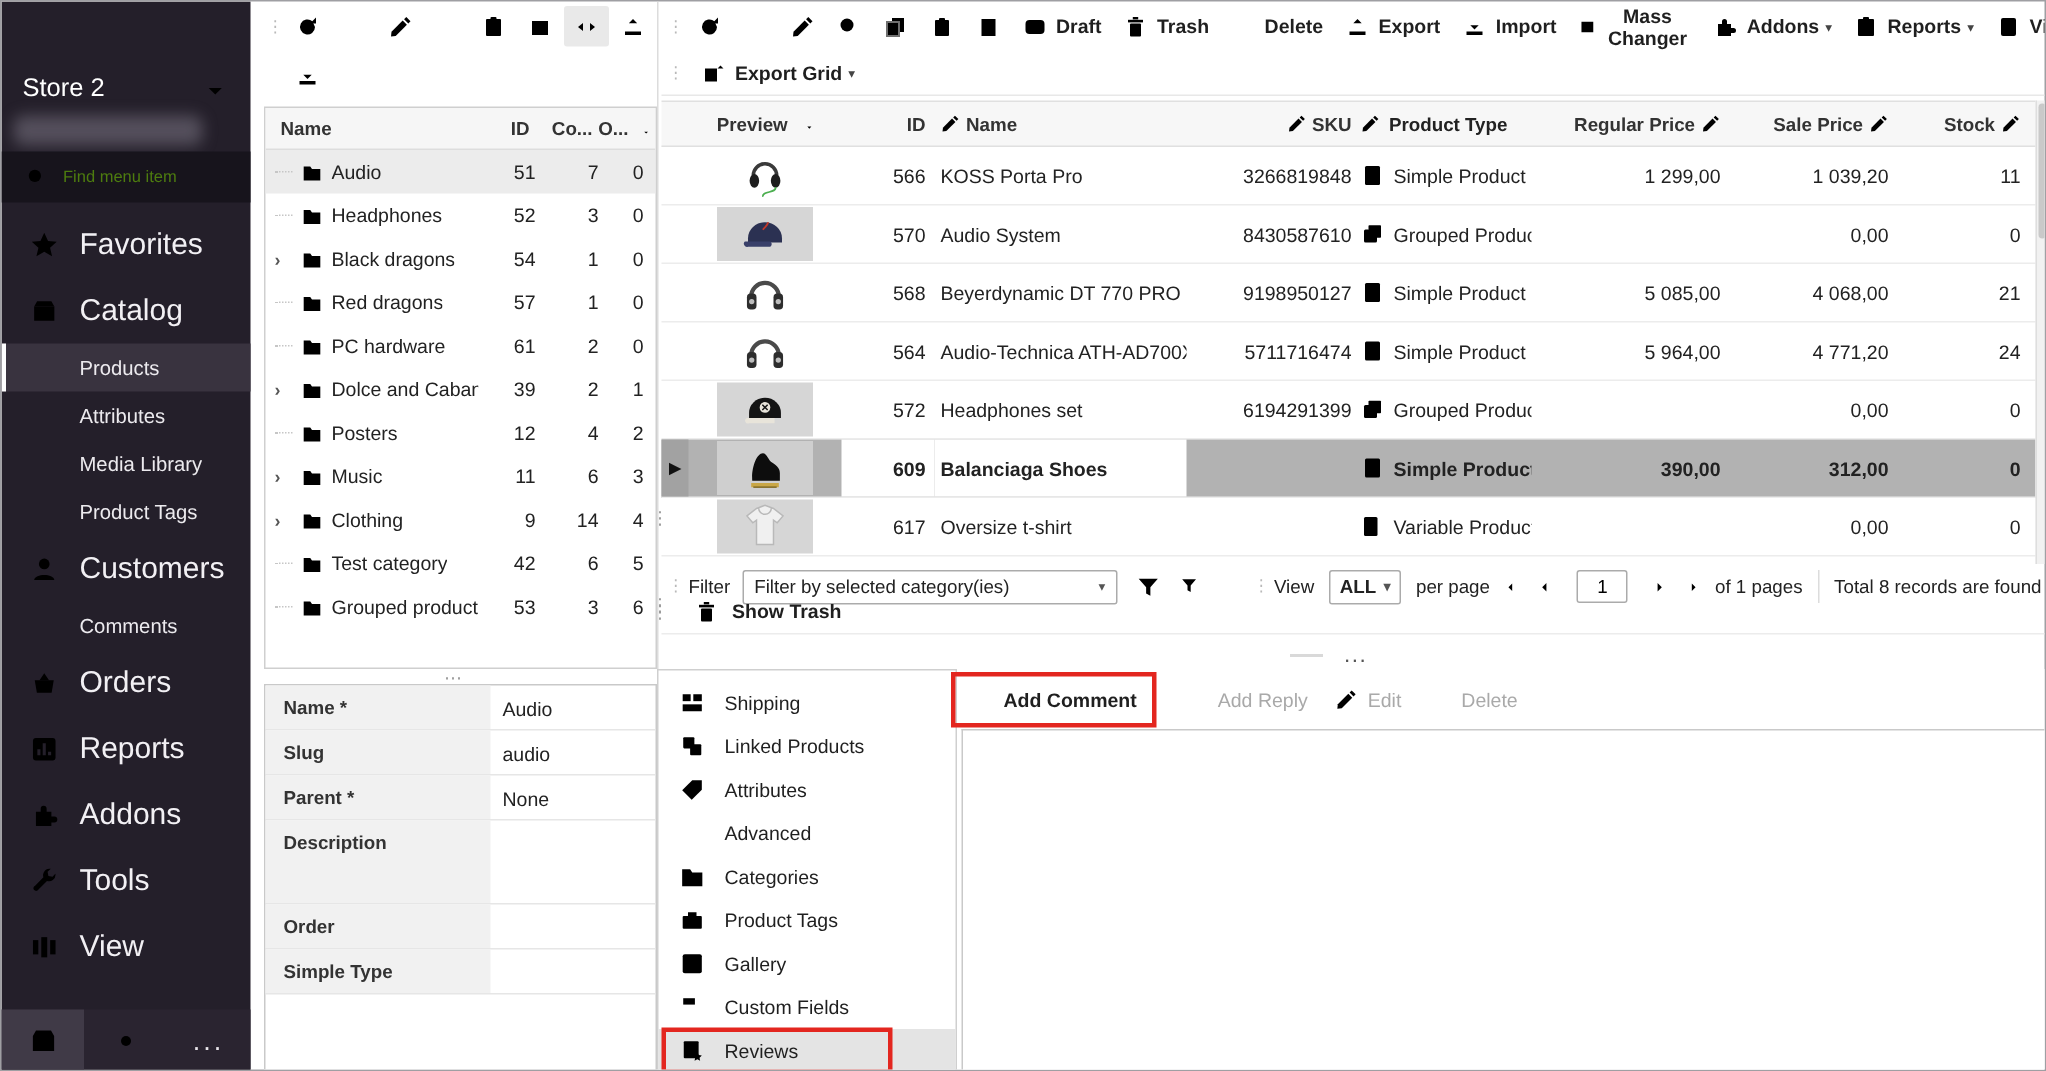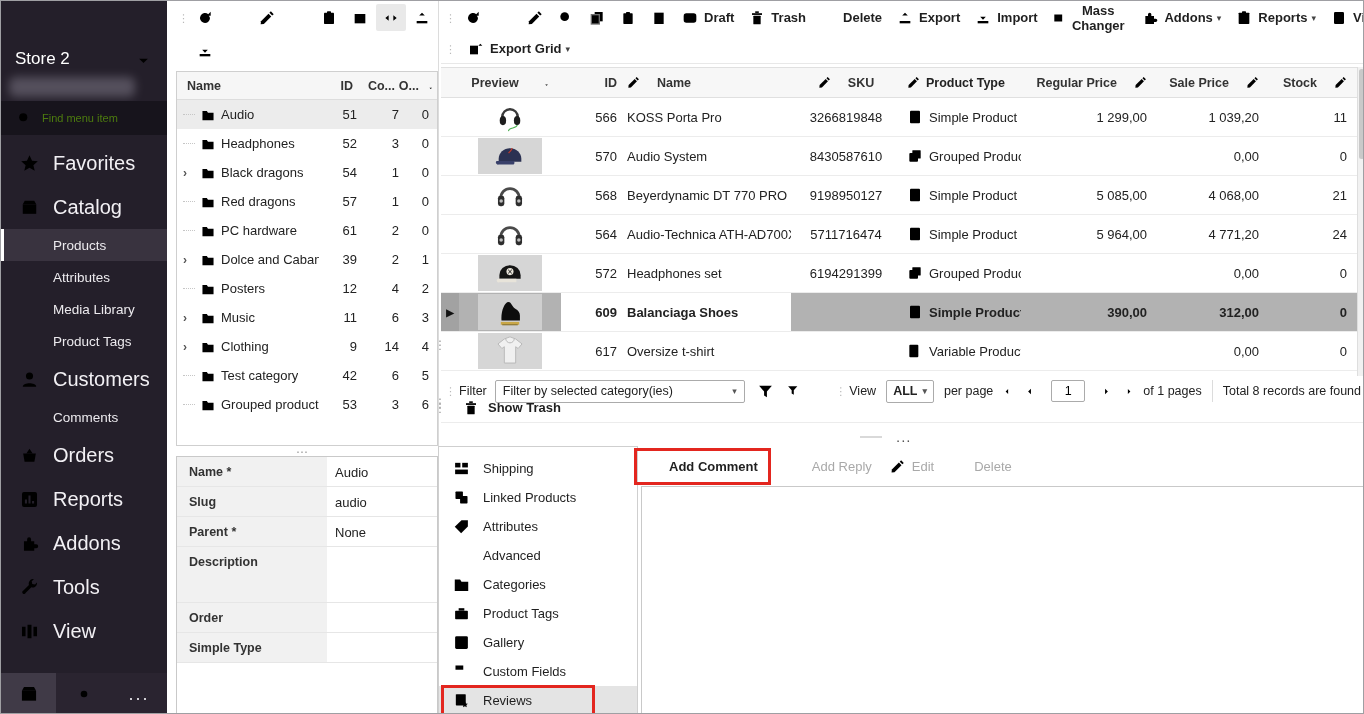--- a/index.html
+++ b/index.html
@@ -83,28 +83,28 @@
 
   
   .ptb1{position:absolute;left:440px;top:0;width:924px;height:33px;display:flex;align-items:center;gap:1px}
   .ptb2{position:absolute;left:440px;top:33px;width:924px;height:30px;display:flex;align-items:center;border-bottom:1px solid #e8e8e8}
   .ptb1 .handle-v,.ptb2 .handle-v{margin:0 6px 0 4px}
 
   
   .grid{position:absolute;left:440px;top:66px;width:916px;height:309px;border-top:1px solid #e0e0e0;background:#fff}
   .ghead{display:flex;height:30px;background:#f7f7f7;border-bottom:1px solid #e0e0e0;align-items:center;font-weight:600;font-size:12.5px;color:#333}
   .gh .pe{width:13px;height:13px;color:#8a8a8a;flex:none}
-  .gh{display:flex;align-items:center;gap:17px;overflow:hidden;white-space:nowrap}
+  .gh{display:flex;align-items:center;gap:4px;overflow:hidden;white-space:nowrap}
   .grow{display:flex;height:39px;border-bottom:1px solid #ececec;align-items:stretch;cursor:pointer}
   .gc{display:flex;align-items:center;overflow:hidden;white-space:nowrap}
   .c-ind{width:18px;justify-content:center;color:#5a5a5a}
   .c-prev{width:102px;justify-content:center}
   .c-id{width:62px;justify-content:flex-end;padding-right:6px}
   .c-name{width:168px;padding-left:4px}
-  .c-sku{width:110px;justify-content:center}
+  .c-sku{width:110px;justify-content:flex-end}
   .c-type{width:120px;gap:6px;padding-left:6px;color:#222}
   .c-type svg{width:16px;height:16px;color:#3f3945;flex:none}
   .c-reg{width:140px;justify-content:flex-end;padding-right:14px}
   .c-sale{width:110px;justify-content:flex-end;padding-right:12px}
   .c-stock{width:86px;justify-content:flex-end;padding-right:10px}
   .grow.selected{background:#b2b2b2;font-weight:700}
   .grow.selected .c-id,.grow.selected .c-name{background:#fff}
   .grow.selected .c-ind{background:#a2a2a2;color:#111}
   .rowmark{display:none;font-size:10px}
   .grow.selected .rowmark{display:block}

